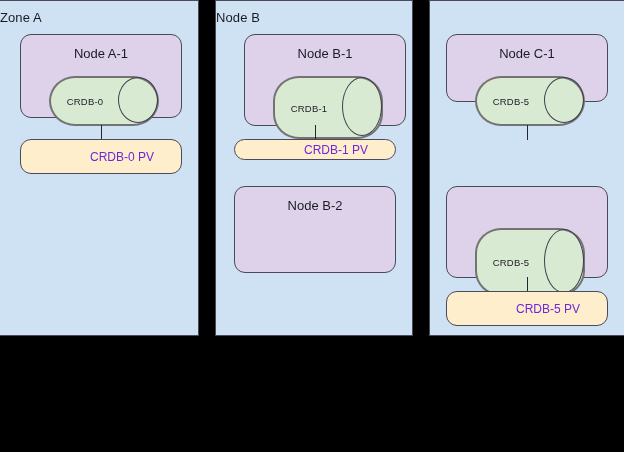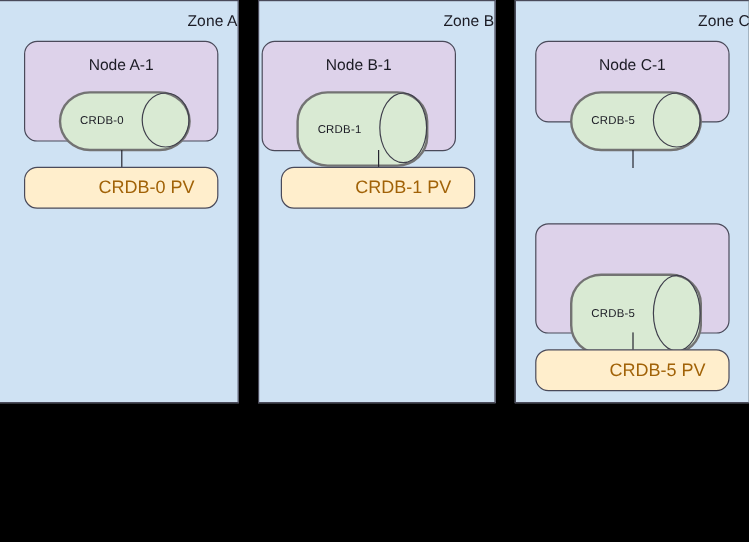--- a/index.html
+++ b/index.html
@@ -29,21 +29,21 @@
     box-sizing: border-box;
   }
   #zone-a { left: 0px;   top: 0px; width: 199px; height: 336px; border-left: none; }
   #zone-b { left: 215px; top: 0px; width: 198px; height: 336px; }
   #zone-c { left: 429px; top: 0px; width: 196px; height: 336px; border-right: none; }
 
   .zone-title {
     position: absolute;
     left: 0; right: 0;
     top: 9px;
-    text-align: right;
+    text-align: left;
     font-size: 13px;
     color: #1b1b24;
     letter-spacing: 0.1px;
   }
 
   
   .node {
     position: absolute;
     background: #ddd2ea;
     border: 1px solid #4a4a5a;
@@ -95,22 +95,22 @@
     position: absolute;
     background: #ffeecc;
     border: 1px solid #4a4a5a;
     border-radius: 11px;
     box-sizing: border-box;
     display: flex;
     align-items: center;
     justify-content: center;
   }
   .pv-label {
-    font-size: 15px;
-    color: #a16207;
+    font-size: 12px;
+    color: #6d28d9;
     margin-left: 42px;
   }
 
   
   .connector {
     position: absolute;
     width: 1px;
     background: #262630;
   }
 </style>
@@ -131,40 +131,42 @@
     </div>
 
     <div class="connector" style="left:101px; top:124px; height:15px;"></div>
 
     <div class="pv" style="left:20px; top:138px; width:162px; height:35px;">
       <span class="pv-label">CRDB-0 PV</span>
     </div>
   </div>
 
   <div class="zone" id="zone-b">
-    <div class="zone-title">Zone B</div>
+    <div class="zone-title">Node B</div>
 
-    <div class="node" style="left:2px; top:33px; width:162px; height:92px;">
+    <div class="node" style="left:28px; top:33px; width:162px; height:92px;">
       <div class="node-title">Node B-1</div>
       <div class="cyl" style="left:28px; top:41px; width:110px; height:63px;text-decoration:underline;">
         <div class="cyl-cap"></div>
         <div class="cyl-label">CRDB-1</div>
       </div>
     </div>
 
     <div class="connector" style="left:99px; top:124px; height:15px;"></div>
 
-    <div class="pv" style="left:18px; top:138px; width:162px; height:35px;">
+    <div class="pv" style="left:18px; top:138px; width:162px; height:21px;">
       <span class="pv-label">CRDB-1 PV</span>
     </div>
 
+    <div class="node" style="left:18px; top:185px; width:162px; height:87px;">
+      <div class="node-title">Node B-2</div>
+    </div>
   </div>
 
   <div class="zone" id="zone-c">
-    <div class="zone-title">Zone C</div>
 
     <div class="node" style="left:16px; top:33px; width:162px; height:68px;">
       <div class="node-title">Node C-1</div>
       <div class="cyl" style="left:28px; top:41px; width:110px; height:50px;">
         <div class="cyl-cap"></div>
         <div class="cyl-label">CRDB-5</div>
       </div>
     </div>
 
     <div class="connector" style="left:97px; top:124px; height:15px;"></div>

